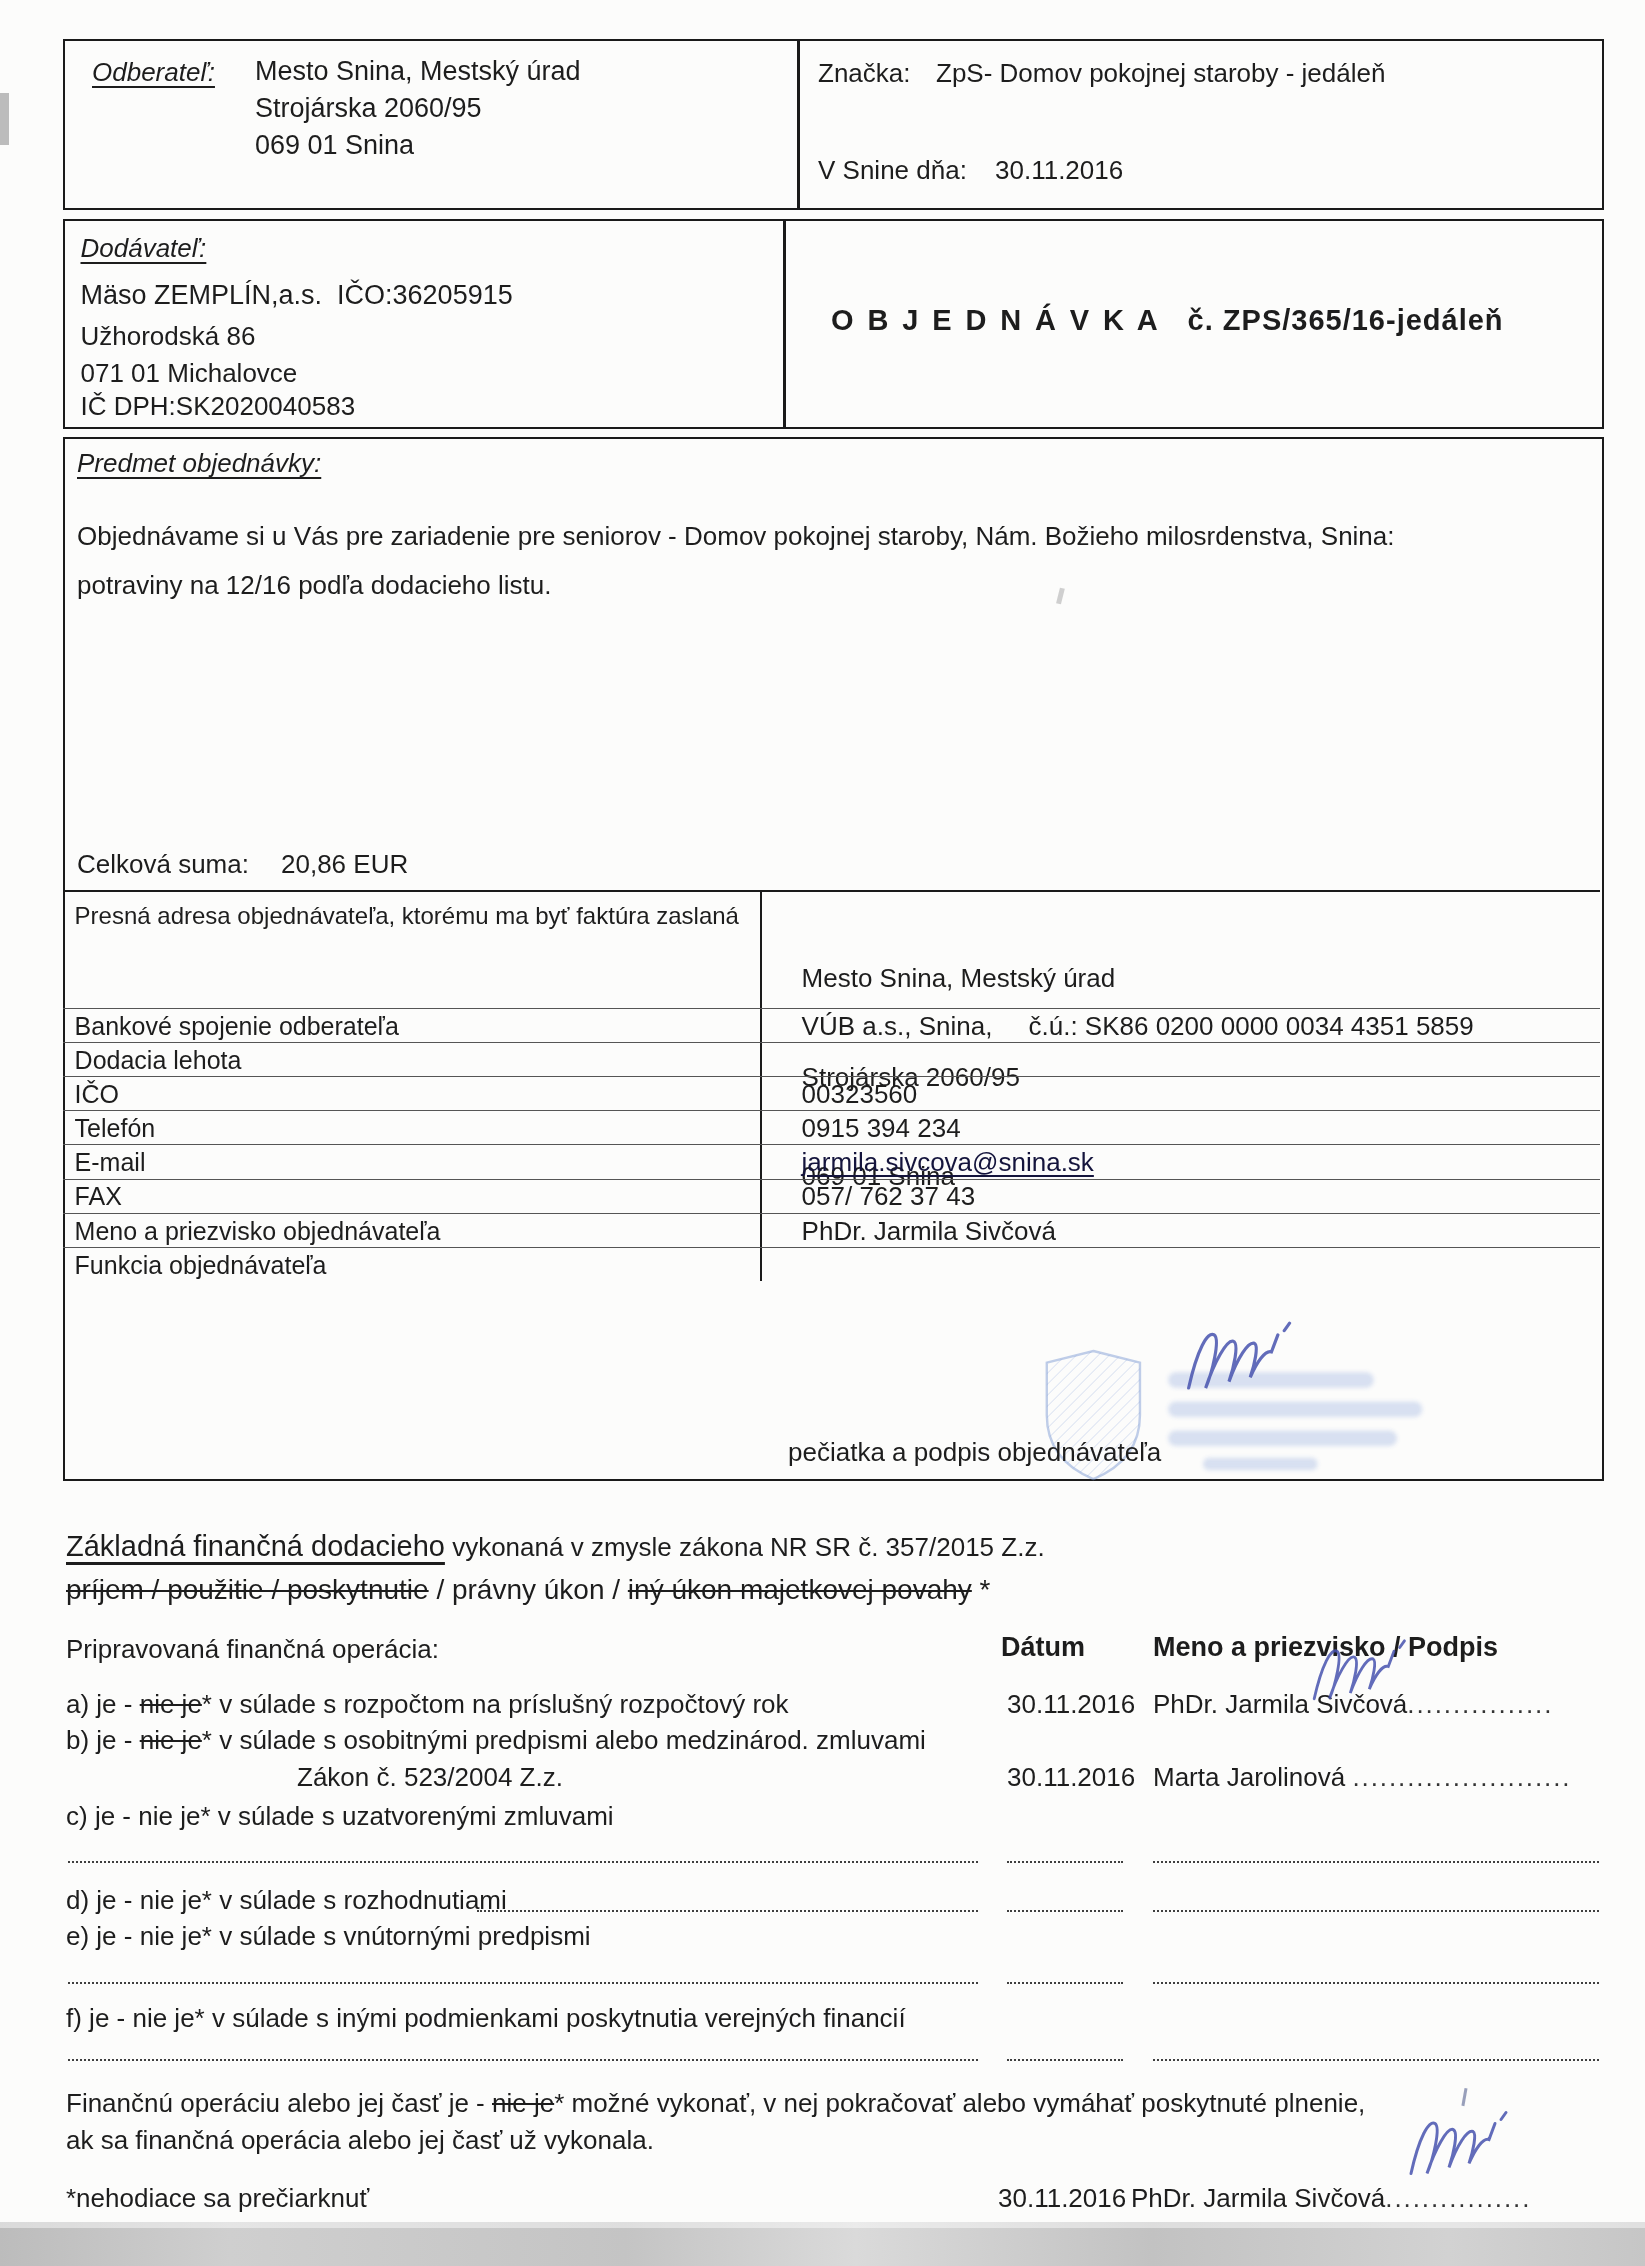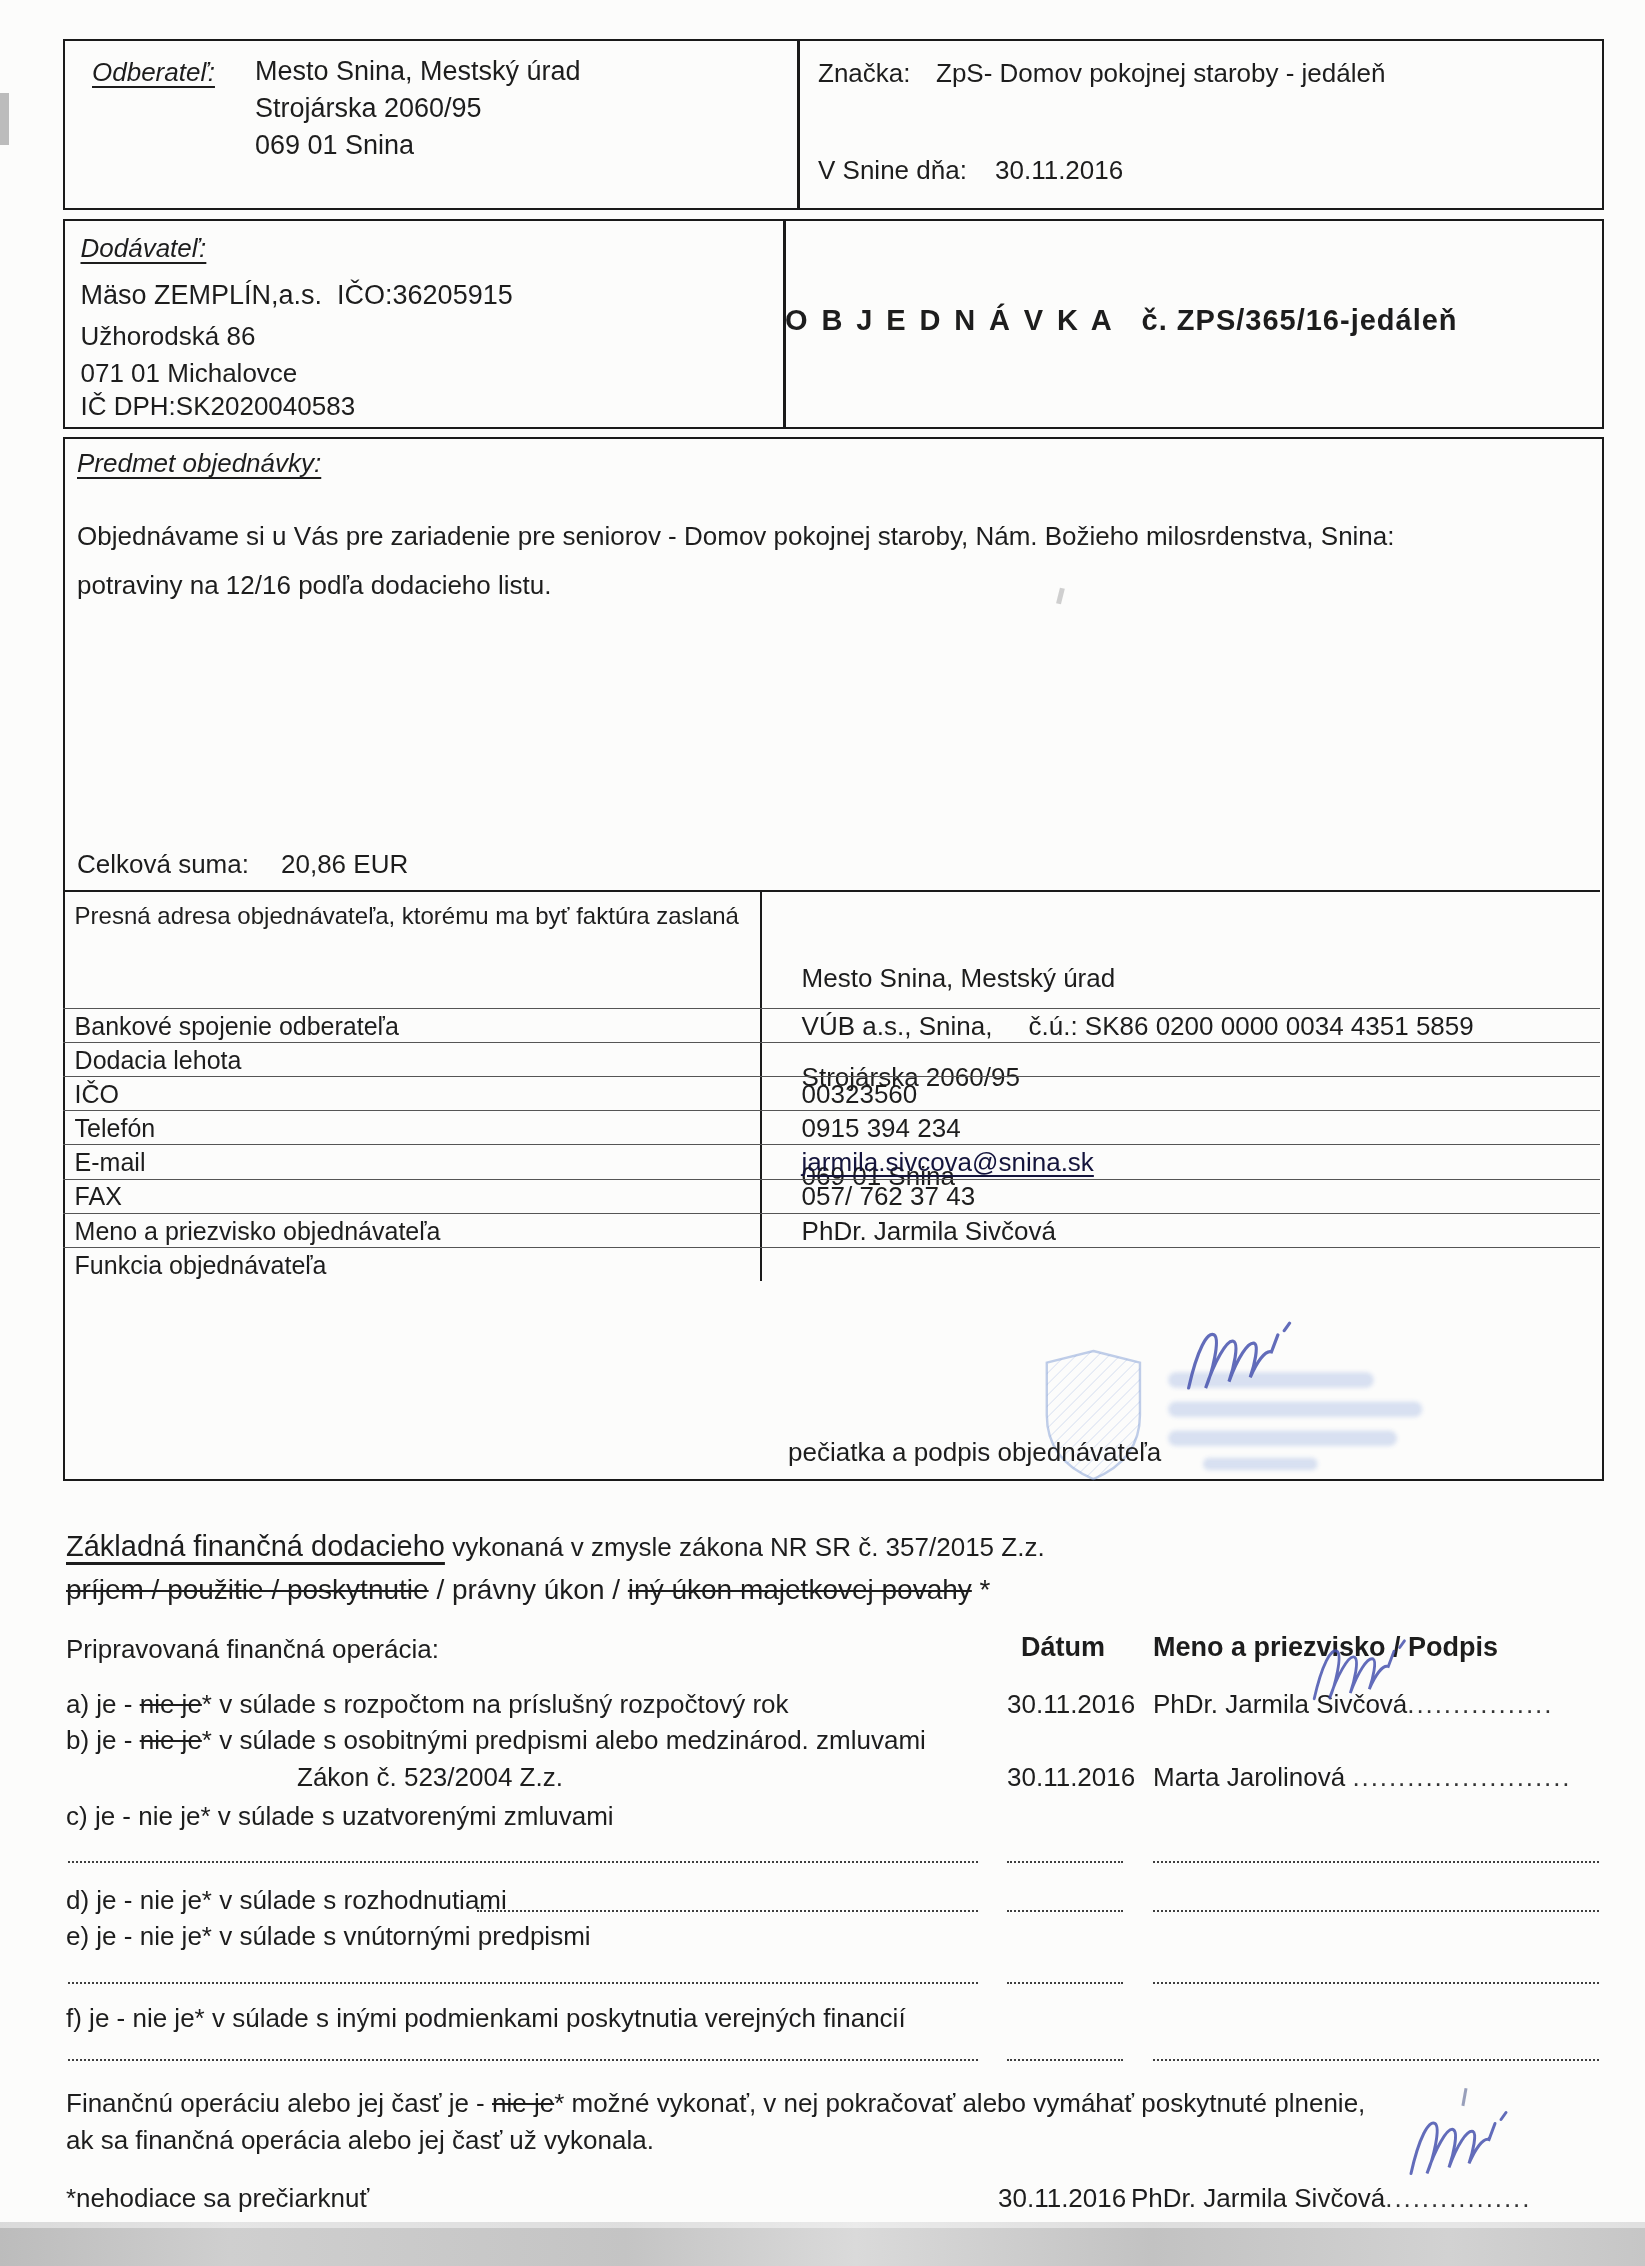--- a/index.html
+++ b/index.html
@@ -61,21 +61,21 @@
     <span class="abs t27" style="left:930px;top:111px;">30.11.2016</span>
   </div>
 
   <div class="box" style="left:63px;top:219px;width:1537px;height:206px;">
     <div class="vdiv" style="left:718px;"></div>
     <span class="abs itu" style="left:15.5px;top:11.6px;">Dodávateľ:</span>
     <div class="abs t28 b pre" style="left:15.5px;top:56px;">Mäso ZEMPLÍN,a.s.  IČO:36205915</div>
     <div class="abs t27" style="left:15.5px;top:97px;">Užhorodská 86</div>
     <div class="abs t27" style="left:15.5px;top:134px;">071 01 Michalovce</div>
     <div class="abs t27" style="left:15.5px;top:167px;">IČ DPH:SK2020040583</div>
-    <div class="abs" style="left:720px;top:83px;white-space:nowrap;text-align:center;">
+    <div class="abs" style="left:766px;top:83px;white-space:nowrap;text-align:center;">
       <span class="order-title">O B J E D N Á V K A</span><span class="order-num">č. ZPS/365/16-jedáleň</span>
     </div>
   </div>
 
   <div class="box" style="left:63px;top:437px;width:1537px;height:1040px;"></div>
 
   <span class="abs itu" style="left:77px;top:448px;">Predmet objednávky:</span>
   <div class="abs t27 b nowrap" style="left:77px;top:518px;">Objednávame si u Vás pre zariadenie pre seniorov - Domov pokojnej staroby, Nám. Božieho milosrdenstva, Snina:</div>
   <div class="abs t27" style="left:77px;top:567px;">potraviny na 12/16 podľa dodacieho listu.</div>
 
@@ -151,21 +151,21 @@
   <div class="abs t27" style="left:788px;top:1434px;">pečiatka a podpis objednávateľa</div>
 
   <div class="ctl" style="left:66px;top:1529px;">
     <span class="b" style="font-size:29px;text-decoration:underline;text-underline-offset:5.8px;text-decoration-thickness:2.9px;">Základná finančná dodacieho</span><span> vykonaná v zmysle zákona NR SR č. 357/2015 Z.z.</span>
   </div>
   <div class="ctl b" style="left:66px;top:1572px;font-size:28px;">
     <span class="strike">príjem / použitie / poskytnutie</span><span class="pre"> / právny úkon / </span><span class="strike">iný úkon majetkovej povahy</span><span class="pre"> *</span>
   </div>
 
   <div class="ctl" style="left:66px;top:1632px;">Pripravovaná finančná operácia:</div>
-  <span class="colhead" style="left:1001px;top:1632px;margin-left:20px;">Dátum</span>
+  <span class="colhead" style="left:1001px;top:1632px;">Dátum</span>
   <span class="colhead" style="left:1153px;top:1632px;">Meno a priezvisko / Podpis</span>
 
   <div class="ctl" style="left:66px;top:1687px;">
     <span class="pre">a) je - </span><span class="strike">nie je</span><span class="pre">* v súlade s rozpočtom na príslušný rozpočtový rok</span>
   </div>
   <span class="ctl" style="left:1007px;top:1687px;">30.11.2016</span>
   <span class="ctl" style="left:1153px;top:1687px;">
     <span>PhDr. Jarmila Sivčová</span><span class="dotstxt">................</span>
   </span>
   <div class="sig" style="left:1308px;top:1638px;">

